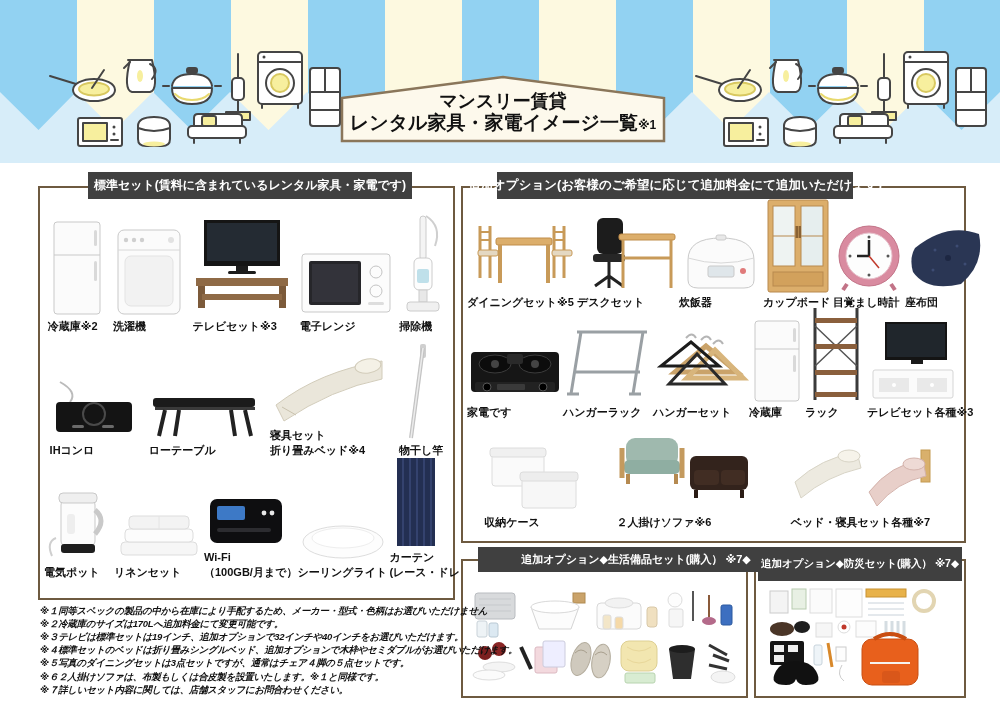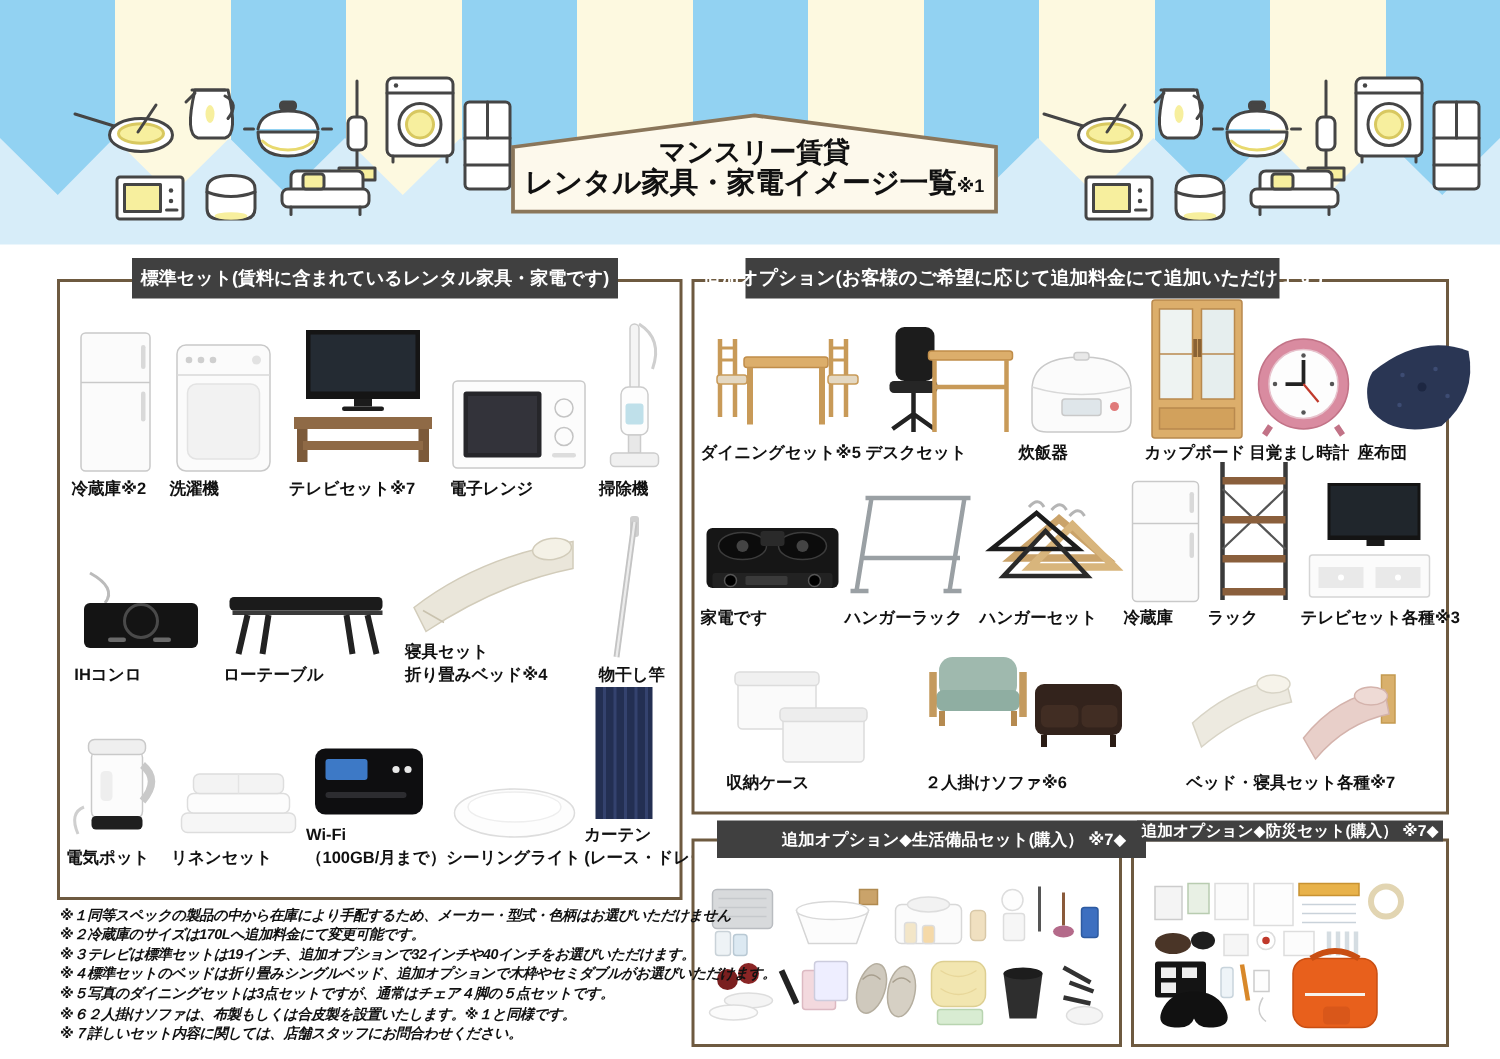--- a/index.html
+++ b/index.html
@@ -17,21 +17,21 @@
     flex-direction:column;align-items:center;justify-content:center;padding-top:8px;box-sizing:border-box;}
   .plaque-text .l1{font-size:18px;font-weight:bold;line-height:1.2;}
   .plaque-text .l2{font-size:19px;font-weight:bold;line-height:1.2;}
   .plaque-text .note{font-size:12px;font-weight:bold;}
   
   .hdr{position:absolute;background:#404040;color:#fff;font-weight:bold;display:flex;
        align-items:center;justify-content:center;white-space:nowrap;z-index:3;}
   .hdr-std{left:88px;top:172px;width:324px;height:27px;font-size:12px;}
   .hdr-opt{left:497px;top:172px;width:356px;height:27px;font-size:12.5px;}
   .hdr-life{left:478px;top:547px;width:256px;height:25px;font-size:11px;padding-left:30px;}
-  .hdr-bousai{left:758px;top:547px;width:204px;height:14px;font-size:10.5px;}
+  .hdr-bousai{left:758px;top:547px;width:204px;height:34px;font-size:10.5px;}
   .panel{position:absolute;border:2px solid #6e5a40;background:#fff;box-sizing:border-box;}
   .panel-std{left:38px;top:186px;width:417px;height:414px;}
   .panel-opt{left:461px;top:186px;width:505px;height:357px;}
   .panel-life{left:461px;top:559px;width:287px;height:139px;}
   .panel-bousai{left:754px;top:559px;width:212px;height:139px;}
   .row{display:flex;align-items:flex-end;justify-content:space-around;padding:0 4px;}
   .cell{display:flex;flex-direction:column;align-items:flex-start;justify-content:flex-end;}
   .ph{display:flex;align-items:flex-end;justify-content:center;}
   .lbl{font-size:11px;font-weight:bold;text-align:center;line-height:1.25;margin-top:2px;white-space:nowrap;}
   .panel-std .row1{margin-top:18px;height:128px;}
@@ -171,21 +171,21 @@
               <rect x="12" y="2" width="76" height="46" fill="#151515"></rect>
               <rect x="15" y="5" width="70" height="38" fill="#242b33"></rect>
               <rect x="44" y="48" width="12" height="5" fill="#1c1c1c"></rect>
               <rect x="36" y="53" width="28" height="3" rx="1.5" fill="#1c1c1c"></rect>
               <rect x="4" y="60" width="92" height="8" fill="#8f6a46"></rect>
               <rect x="6" y="68" width="7" height="22" fill="#7c5a3a"></rect>
               <rect x="87" y="68" width="7" height="22" fill="#7c5a3a"></rect>
               <rect x="10" y="76" width="80" height="6" fill="#8f6a46"></rect>
             </svg>
         </div>
-        <div class="lbl">テレビセット※7</div>
+        <div class="lbl">テレビセット※3</div>
       </div>
       <div class="cell">
         <div class="ph">
           <svg width="92" height="70" viewBox="0 0 92 70">
               <rect x="2" y="6" width="88" height="58" rx="3" fill="#fcfcfc" stroke="#c9c9c9"></rect>
               <rect x="9" y="13" width="52" height="44" rx="2" fill="#26262a"></rect>
               <rect x="12" y="16" width="46" height="38" fill="#33333a"></rect>
               <circle cx="76" cy="24" r="6" fill="none" stroke="#c4c4c4"></circle>
               <circle cx="76" cy="43" r="6" fill="none" stroke="#c4c4c4"></circle>
               <rect x="68" y="54" width="16" height="3" rx="1.5" fill="#ddd"></rect>

